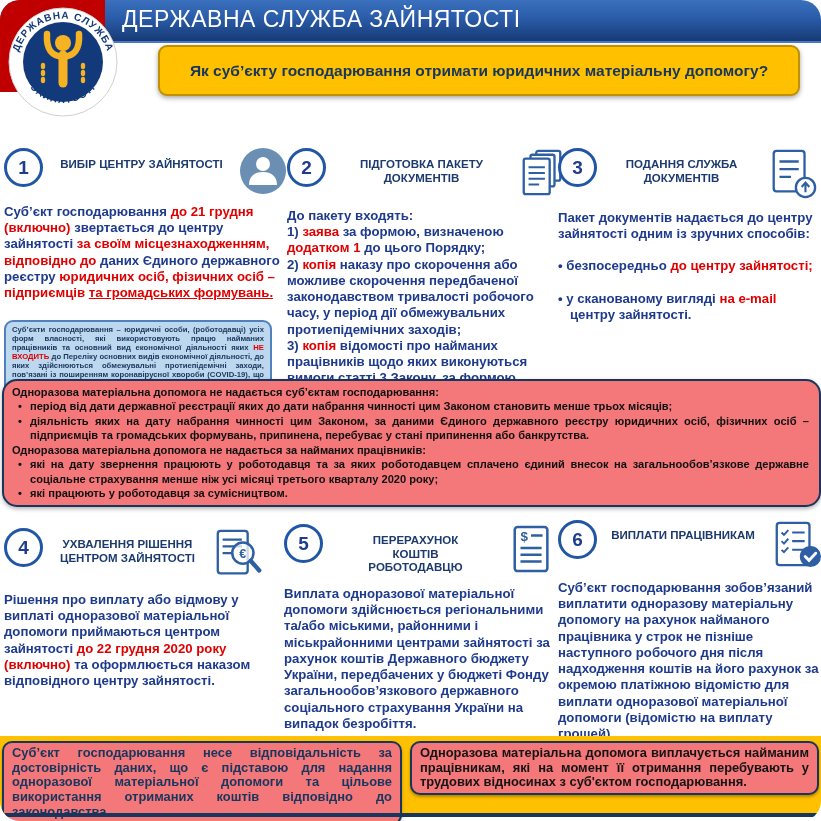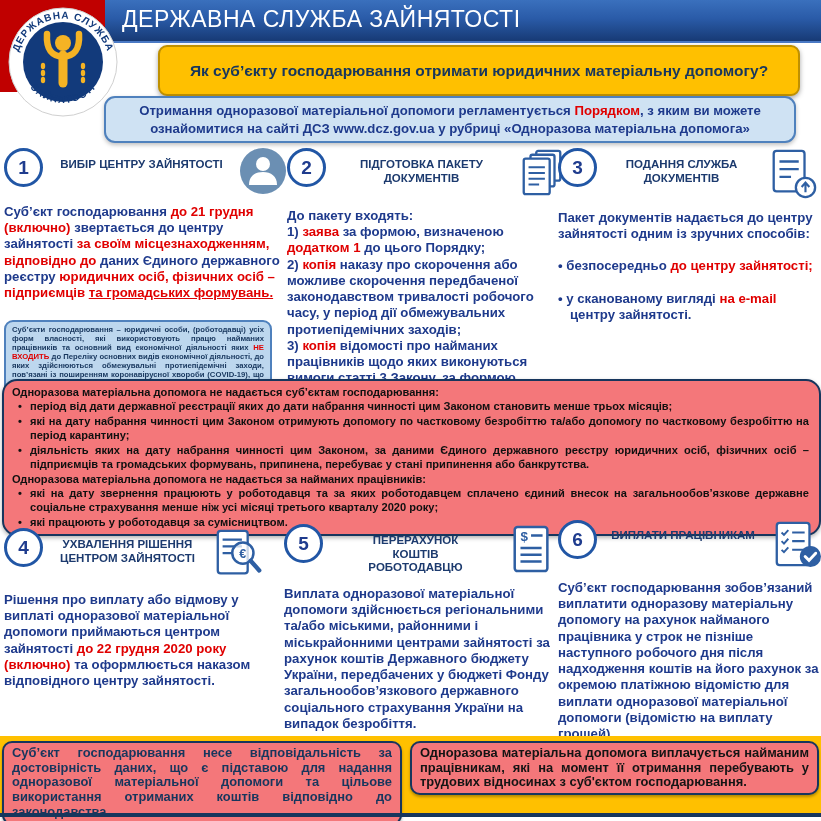--- a/index.html
+++ b/index.html
@@ -10,20 +10,21 @@
     --pink:#f4777a;
     --yellow:#ffc000;
     --lightblue:#cfe2f3;
     --notesblue:#bdd7ee;
     --icon-blue:#2e5fa3;
   }
   html,body{margin:0;padding:0;background:#fff;}
   #stage{
     position:relative;width:821px;height:821px;overflow:hidden;background:#fff;
     font-family:"Liberation Sans","DejaVu Sans",sans-serif;
+    border-radius:20px;
   }
   
   .topbar{position:absolute;left:0;top:0;width:821px;height:41px;
     background:linear-gradient(180deg,#3a70bd 0%,#2a5ba8 45%,#173a75 100%);
     border-bottom:2px solid #4a79c4;}
   .bar-title{position:absolute;left:122px;top:6px;color:#fff;font-size:23px;font-weight:400;letter-spacing:.5px;white-space:nowrap;}
   .red-block{position:absolute;left:0;top:0;width:105px;height:92px;background:#c00000;}
   .logo{position:absolute;left:7px;top:6px;width:112px;height:112px;}
   
   .q-banner{position:absolute;left:158px;top:45px;width:638px;height:47px;
@@ -107,23 +108,20 @@
       <text font-size="10" font-weight="bold" fill="#123a7b" letter-spacing="1">
         <textPath href="#arc-bottom" startOffset="50%" text-anchor="middle">ЗАЙНЯТОСТІ</textPath>
       </text>
     </svg>
   </div>
 
   <div class="q-banner">
     <span>Як суб’єкту господарювання отримати юридичних матеріальну допомогу?</span>
   </div>
 
-  <div class="intro">
-    <div><span>Отримання одноразової матеріальної допомоги регламентується </span><span class="run-red">Порядком</span><span>, з яким ви можете ознайомитися на сайті ДСЗ www.dcz.gov.ua у рубриці «Одноразова матеріальна допомога»</span></div>
-  </div>
 
   <div class="step" style="left:4px;top:148px;width:282px;height:244px;">
     <div class="head">
       <div class="num">1</div>
       <div class="title">
           <span style="width:185px">ВИБІР ЦЕНТРУ ЗАЙНЯТОСТІ</span>
         </div>
       <svg class="icon" width="46" height="46" viewBox="0 0 46 46">
         <circle cx="23" cy="23" r="23" fill="#6b8fb3"></circle>
         <circle cx="23" cy="16" r="7" fill="#fff"></circle>
@@ -175,21 +173,20 @@
     <div class="body">
         <div class="para"><span>Пакет документів надається до центру зайнятості одним із зручних способів:</span></div>
         <div class="para hang"><span>• безпосередньо </span><span class="run-red">до центру зайнятості;</span></div>
         <div class="para hang"><span>• у сканованому вигляді </span><span class="run-red">на e-mail</span><span> центру зайнятості.</span></div>
       </div>
   </div>
 
   <div class="warning">
       <div class="wline">Одноразова матеріальна допомога не надається суб’єктам господарювання:</div>
       <div class="wline bullet">період від дати державної реєстрації яких до дати набрання чинності цим Законом становить менше трьох місяців;</div>
-      <div class="wline bullet">які на дату набрання чинності цим Законом отримують допомогу по частковому безробіттю та/або допомогу по частковому безробіттю на період карантину;</div>
       <div class="wline bullet">діяльність яких на дату набрання чинності цим Законом, за даними Єдиного державного реєстру юридичних осіб, фізичних осіб – підприємців та громадських формувань, припинена, перебуває у стані припинення або банкрутства.</div>
       <div class="wline">Одноразова матеріальна допомога не надається за найманих працівників:</div>
       <div class="wline bullet">які на дату звернення працюють у роботодавця та за яких роботодавцем сплачено єдиний внесок на загальнообов’язкове державне соціальне страхування менше ніж усі місяці третього кварталу 2020 року;</div>
       <div class="wline bullet">які працюють у роботодавця за сумісництвом.</div>
     </div>
 
   <div class="step" style="left:4px;top:528px;width:262px;">
     <div class="head">
       <div class="num">4</div>
       <div class="title">

